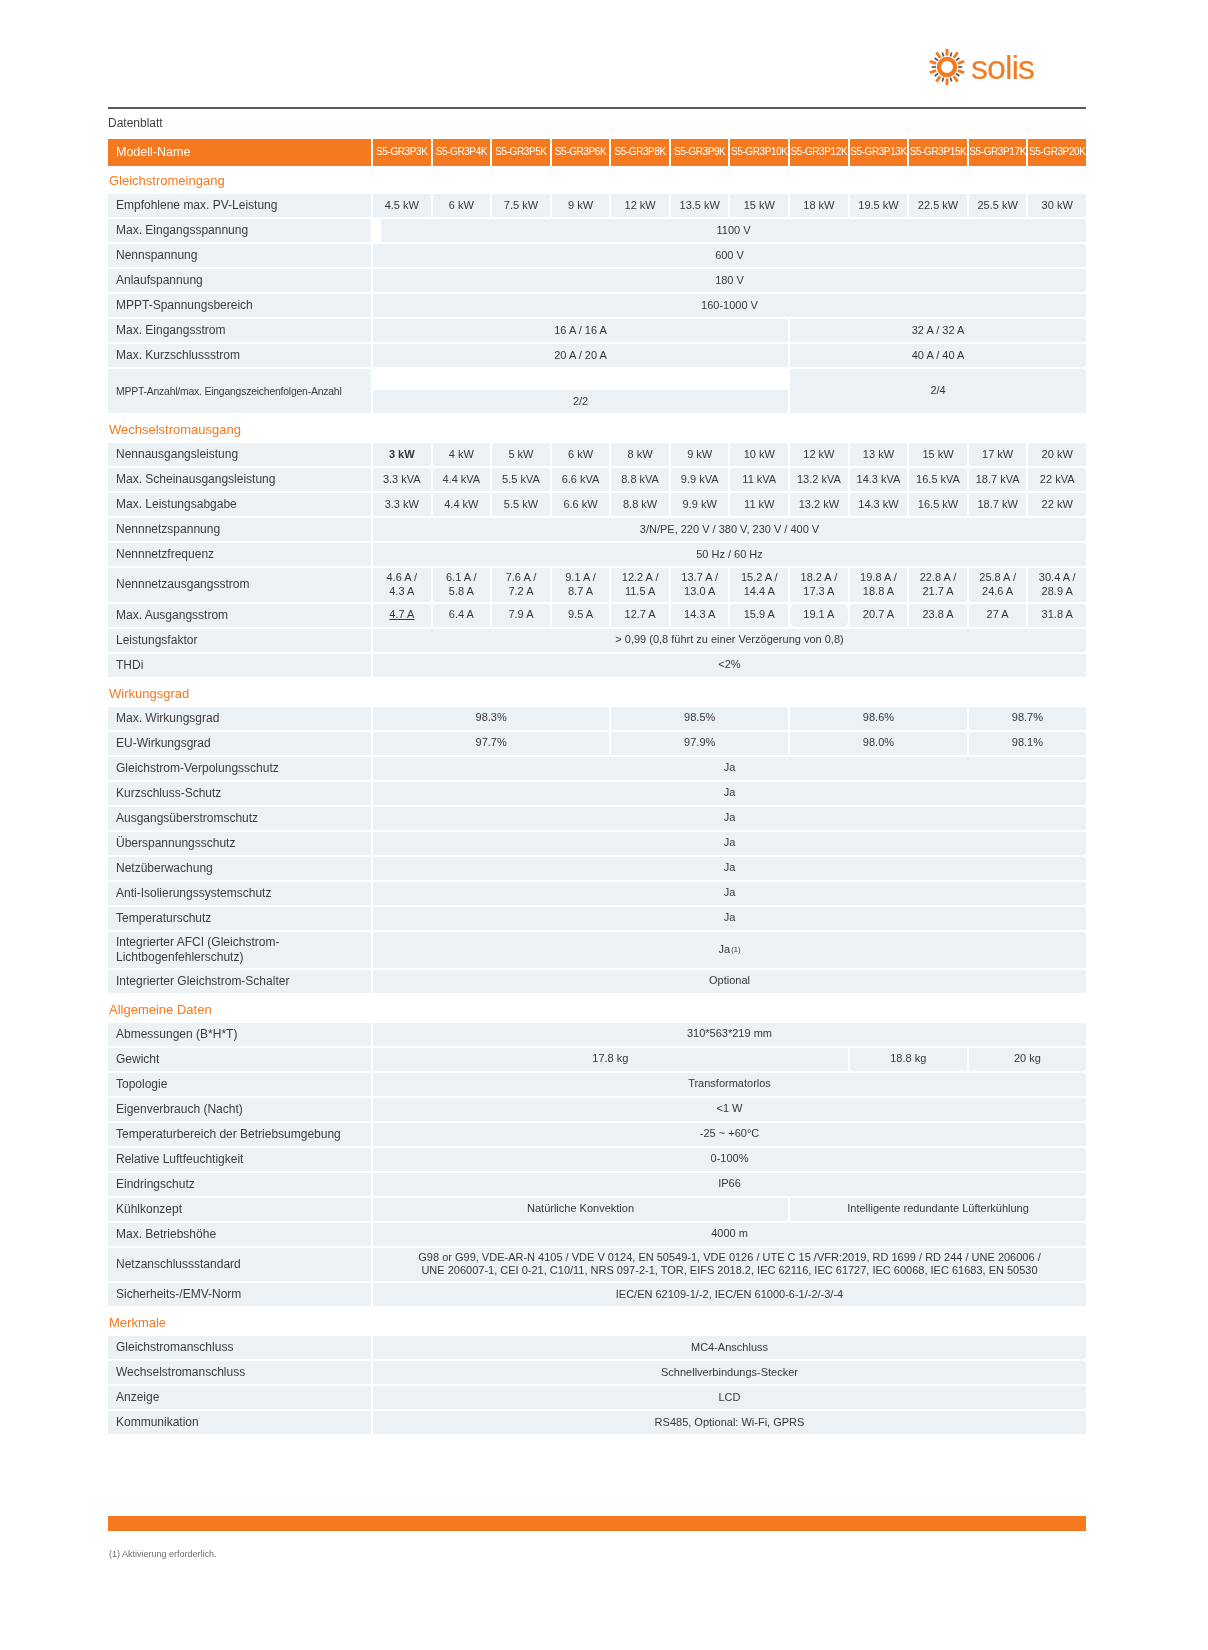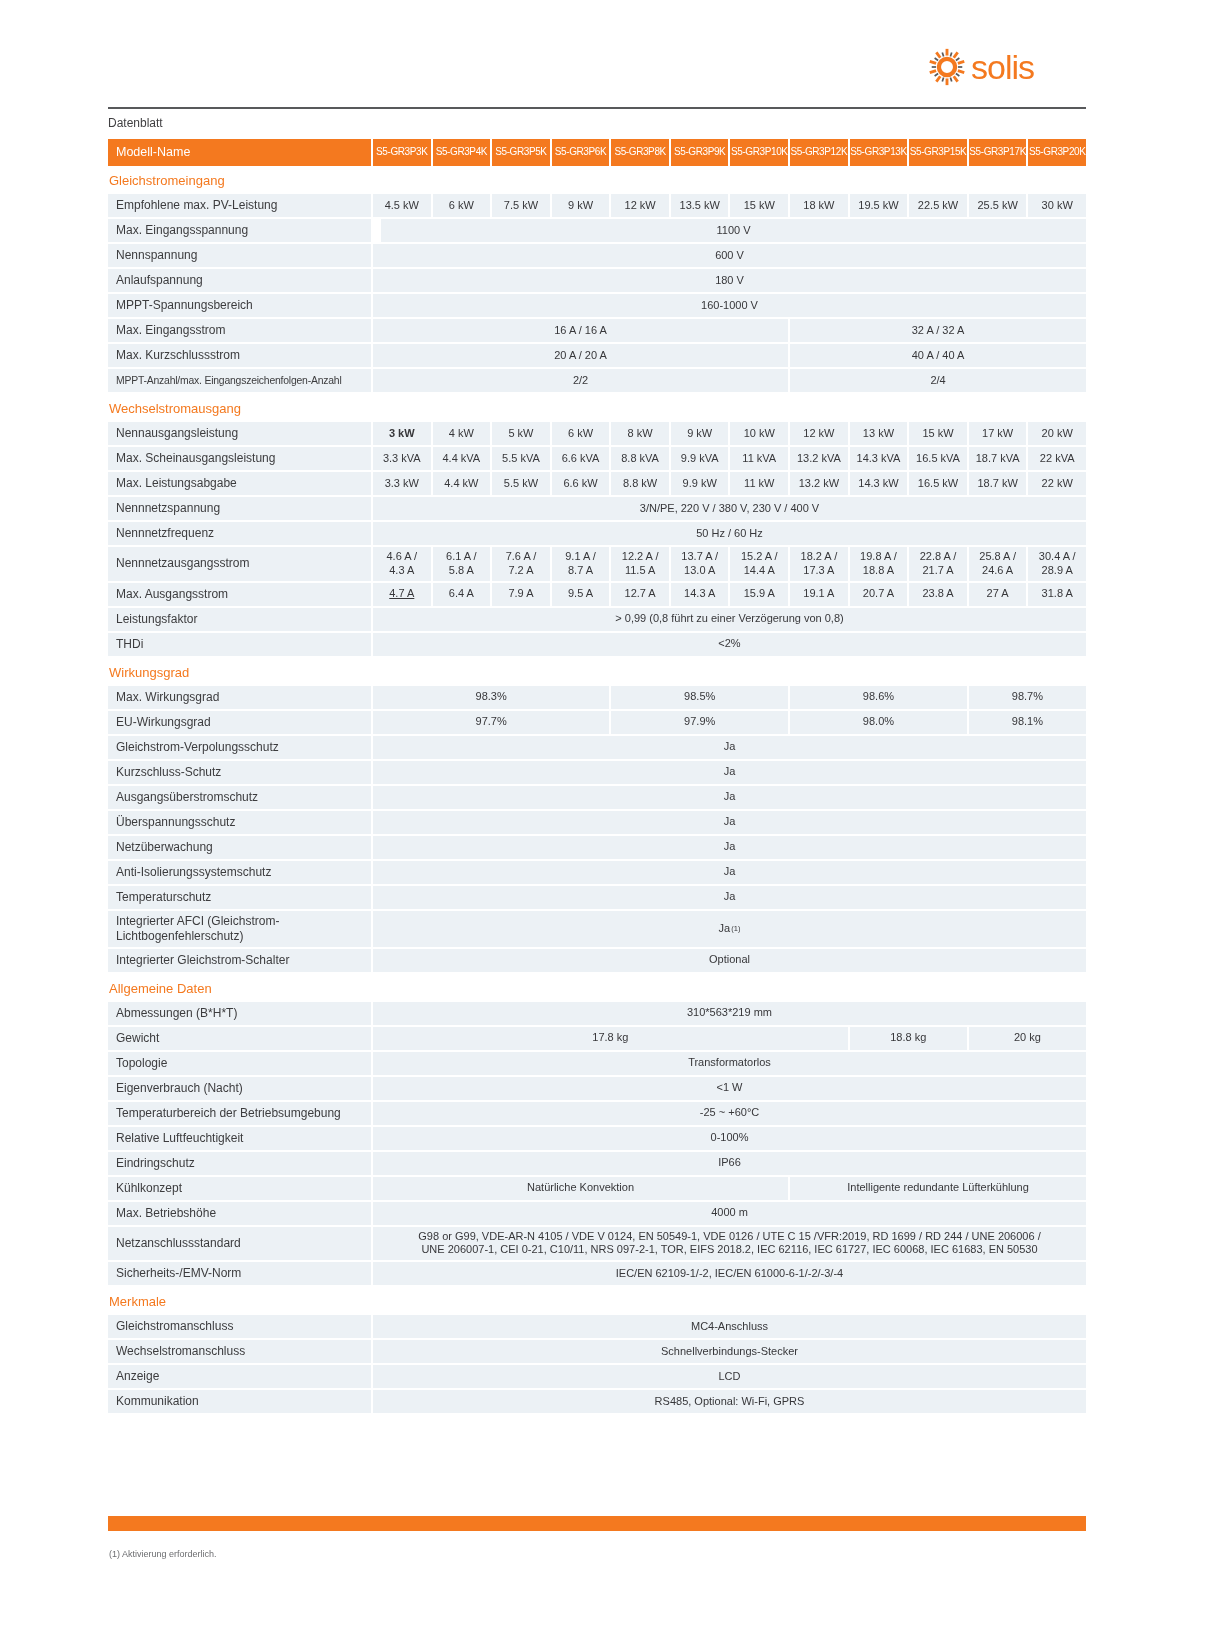--- a/index.html
+++ b/index.html
@@ -138,21 +138,21 @@
         <div class="cell value-cell" style="grid-column: span 7;"><span>16 A / 16 A</span></div>
         <div class="cell value-cell" style="grid-column: span 5;"><span>32 A / 32 A</span></div>
       </div>
       <div class="row">
         <div class="cell label-cell">Max. Kurzschlussstrom</div>
         <div class="cell value-cell" style="grid-column: span 7;"><span>20 A / 20 A</span></div>
         <div class="cell value-cell" style="grid-column: span 5;"><span>40 A / 40 A</span></div>
       </div>
       <div class="row">
         <div class="cell label-cell condensed">MPPT-Anzahl/max. Eingangszeichenfolgen-Anzahl</div>
-        <div class="cell value-cell" style="grid-column: span 7;"><span>2/2</span></div>
+        <div class="cell value-cell" style="grid-column: span 7; margin-top: 21px;"><span>2/2</span></div>
         <div class="cell value-cell" style="grid-column: span 5;"><span>2/4</span></div>
       </div>
       <div class="section-title">Wechselstromausgang</div>
       <div class="row">
         <div class="cell label-cell">Nennausgangsleistung</div>
         <div class="cell value-cell" style="grid-column: span 1; font-weight: bold;"><span>3 kW</span></div>
         <div class="cell value-cell" style="grid-column: span 1;"><span>4 kW</span></div>
         <div class="cell value-cell" style="grid-column: span 1;"><span>5 kW</span></div>
         <div class="cell value-cell" style="grid-column: span 1;"><span>6 kW</span></div>
         <div class="cell value-cell" style="grid-column: span 1;"><span>8 kW</span></div>
@@ -231,21 +231,21 @@
       </div>
       <div class="row">
         <div class="cell label-cell">Max. Ausgangsstrom</div>
         <div class="cell value-cell" style="grid-column: span 1; text-decoration: underline;"><span>4.7 A</span></div>
         <div class="cell value-cell" style="grid-column: span 1;"><span>6.4 A</span></div>
         <div class="cell value-cell" style="grid-column: span 1;"><span>7.9 A</span></div>
         <div class="cell value-cell" style="grid-column: span 1;"><span>9.5 A</span></div>
         <div class="cell value-cell" style="grid-column: span 1;"><span>12.7 A</span></div>
         <div class="cell value-cell" style="grid-column: span 1;"><span>14.3 A</span></div>
         <div class="cell value-cell" style="grid-column: span 1;"><span>15.9 A</span></div>
-        <div class="cell value-cell" style="grid-column: span 1;"><span>19.1 A</span></div>
+        <div class="cell value-cell" style="grid-column: span 1; border-radius: 6px;"><span>19.1 A</span></div>
         <div class="cell value-cell" style="grid-column: span 1;"><span>20.7 A</span></div>
         <div class="cell value-cell" style="grid-column: span 1;"><span>23.8 A</span></div>
         <div class="cell value-cell" style="grid-column: span 1;"><span>27 A</span></div>
         <div class="cell value-cell" style="grid-column: span 1;"><span>31.8 A</span></div>
       </div>
       <div class="row">
         <div class="cell label-cell">Leistungsfaktor</div>
         <div class="cell value-cell" style="grid-column: span 12;"><span>&gt; 0,99 (0,8 führt zu einer Verzögerung von 0,8)</span></div>
       </div>
       <div class="row">

